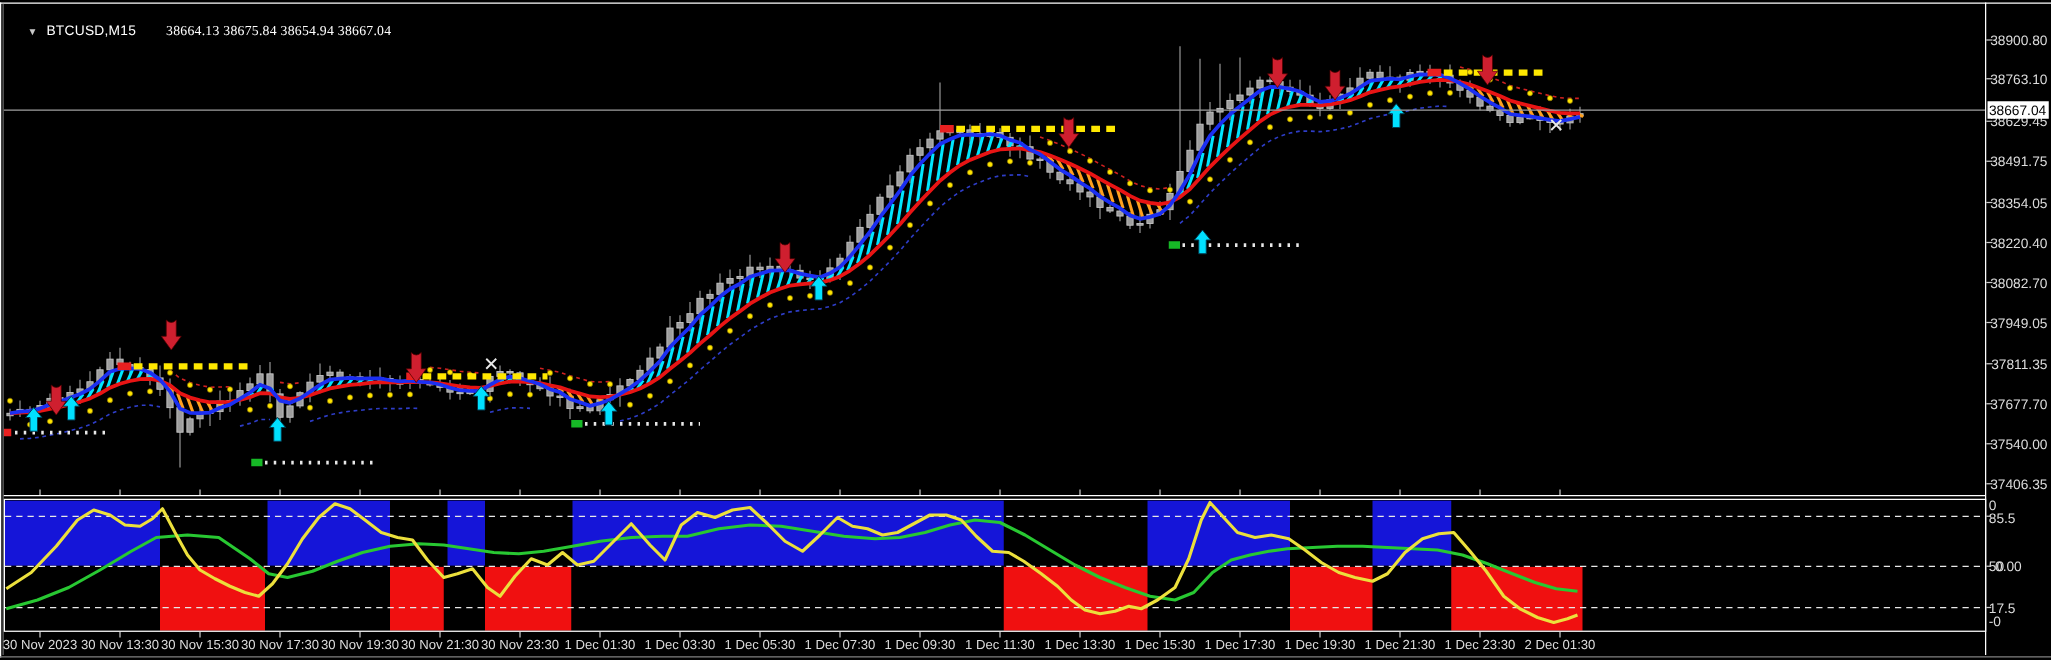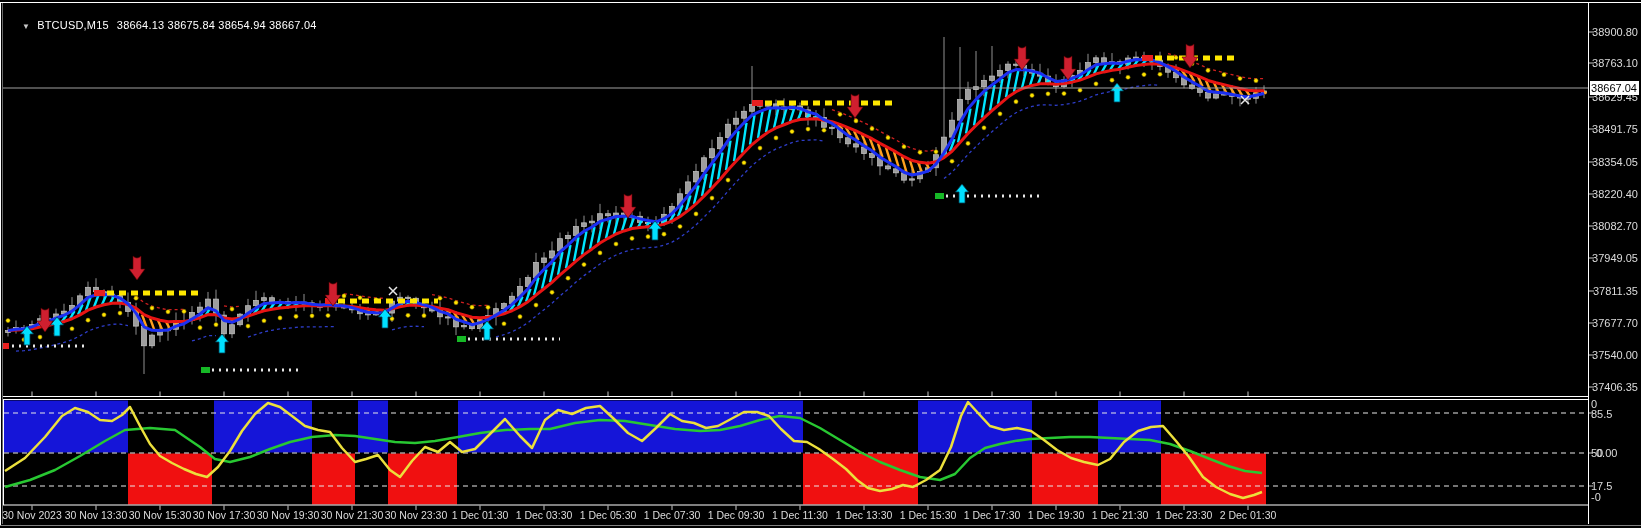--- a/index.html
+++ b/index.html
@@ -4,21 +4,21 @@
 <style>
   html,body{margin:0;padding:0;background:#000;}
   body{width:1641px;height:528px;position:relative;overflow:hidden;
        font-family:"Liberation Sans",sans-serif;}
   #stage{position:absolute;left:0;top:0;width:1641px;height:528px;}
   svg{position:absolute;left:0;top:0;}
   .title-row{position:absolute;left:9px;top:7px;color:#fff;font-size:11px;
              white-space:pre;z-index:5;letter-spacing:0.2px;}
   .title-row .tri{color:#c8c8c8;font-size:8px;margin-right:7px;cursor:pointer;}
   .title-row .sym{color:#ffffff;}
-  .title-row .ohlc{color:#ffffff;margin-left:8px;}
+  .title-row .ohlc{color:#ffffff;margin-left:24px;font-family:Liberation Serif, serif;}
   .ind-label{position:absolute;left:10px;top:400px;color:#ffffff;font-size:11px;
              white-space:pre;z-index:5;}
 </style>
 </head>
 <body>
 
 <div id="stage">
   <svg id="cv" width="1641" height="528" viewBox="0 0 1641 528">
       <rect x="0" y="0" width="1641" height="528" fill="#000"></rect>
       <g clip-path="url(#mp)">

